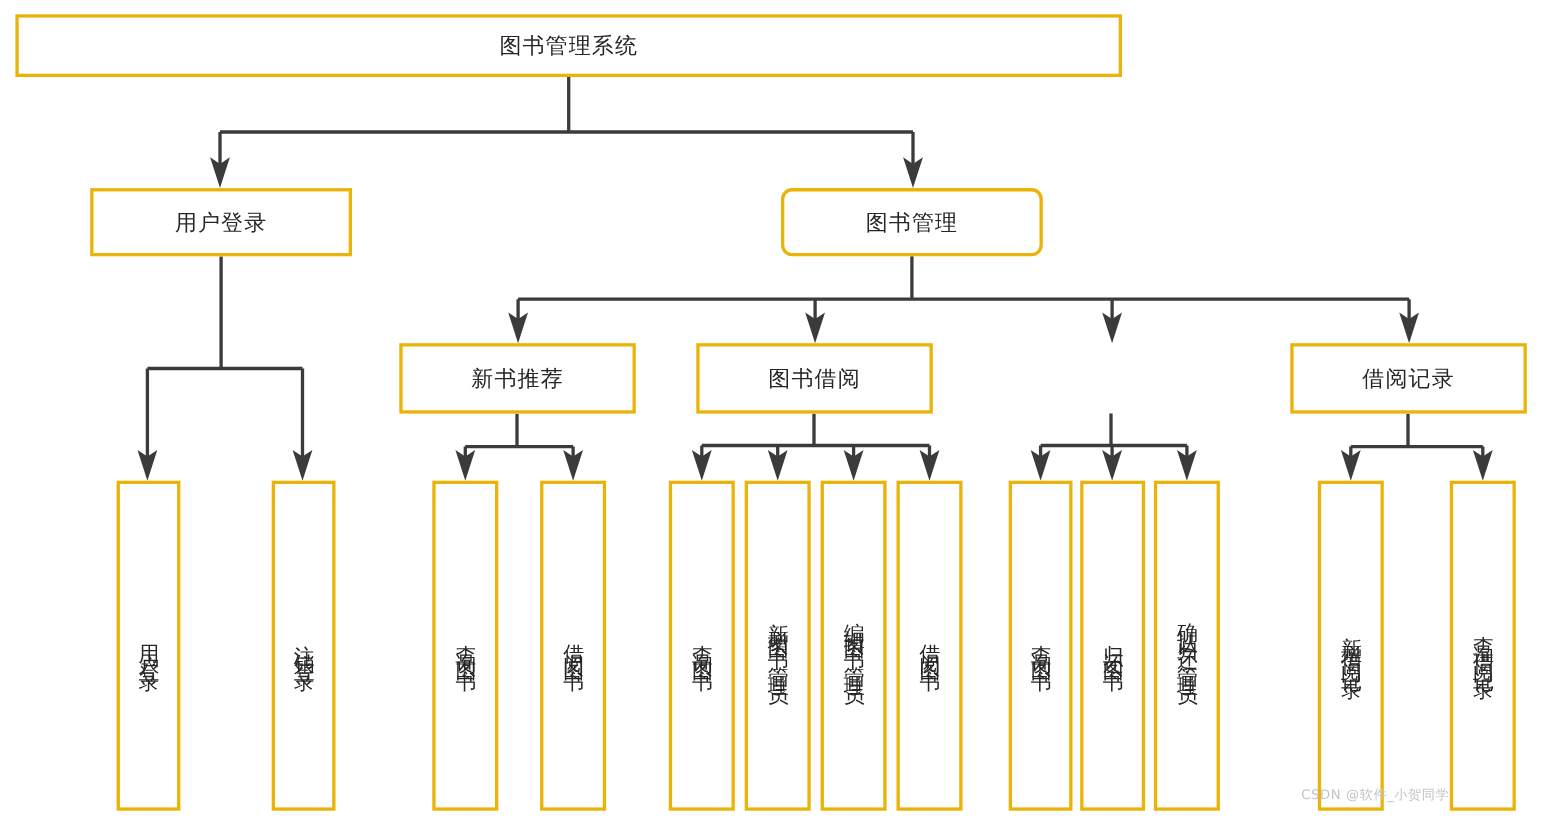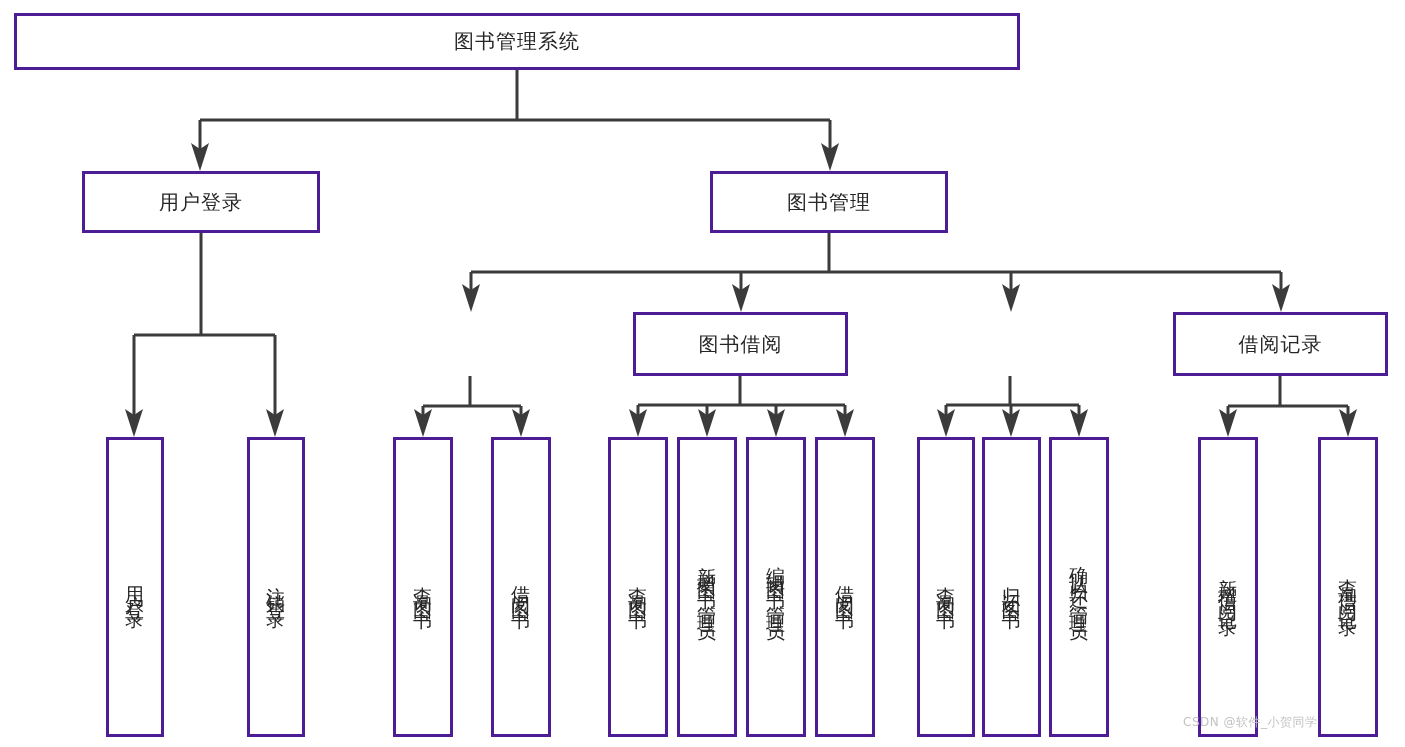--- a/index.html
+++ b/index.html
@@ -17,21 +17,21 @@
   }
   .connectors {
     position: absolute;
     left: 0;
     top: 0;
     z-index: 1;
   }
   .node {
     position: absolute;
     box-sizing: border-box;
-    border: 3px solid #4c1d95;
+    border: 3px solid #eab308;
     background: #ffffff;
     display: flex;
     align-items: center;
     justify-content: center;
     color: #262626;
     font-size: 20px;
     letter-spacing: 1px;
     z-index: 2;
     white-space: nowrap;
   }
@@ -95,22 +95,23 @@
       <polygon points="1011,437 1002,409 1011,415 1020,409"></polygon>
       <polygon points="1079,437 1070,409 1079,415 1088,409"></polygon>
       <polygon points="1228,437 1219,409 1228,415 1237,409"></polygon>
       <polygon points="1348,437 1339,409 1348,415 1357,409"></polygon>
     </g>
   </svg>
 
   <div class="node" style="left:14px; top:13px; width:1006px; height:57px;">图书管理系统</div>
 
   <div class="node" style="left:82px; top:171px; width:238px; height:62px;">用户登录</div>
-  <div class="node" style="left:710px; top:171px; width:238px; height:62px;">图书管理</div>
+  <div class="node" style="left:710px; top:171px; width:238px; height:62px;border-radius:10px;">图书管理</div>
 
+  <div class="node" style="left:363px; top:312px; width:215px; height:64px;">新书推荐</div>
   <div class="node" style="left:633px; top:312px; width:215px; height:64px;text-align:center;">图书借阅</div>
   <div class="node" style="left:1173px; top:312px; width:215px; height:64px;">借阅记录</div>
 
   <div class="node leaf" style="left:106px; top:437px; width:58px; height:300px;">用户登录</div>
   <div class="node leaf" style="left:247px; top:437px; width:58px; height:300px;">注销登录</div>
 
   <div class="node leaf" style="left:393px; top:437px; width:60px; height:300px;">查询图书</div>
   <div class="node leaf" style="left:491px; top:437px; width:60px; height:300px;">借阅图书</div>
 
   <div class="node leaf" style="left:608px; top:437px; width:60px; height:300px;">查询图书</div>

